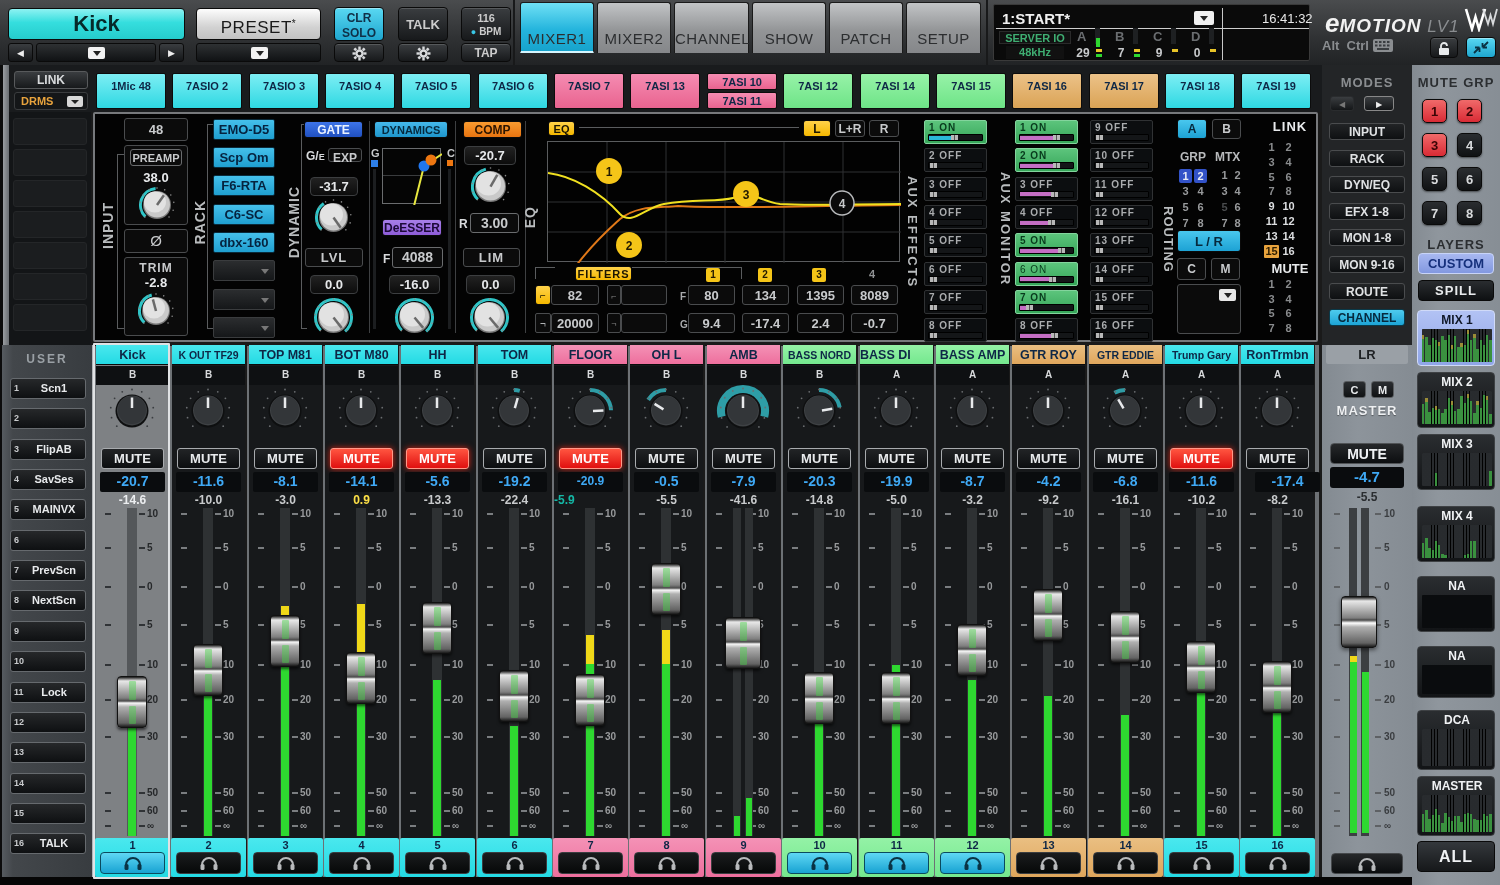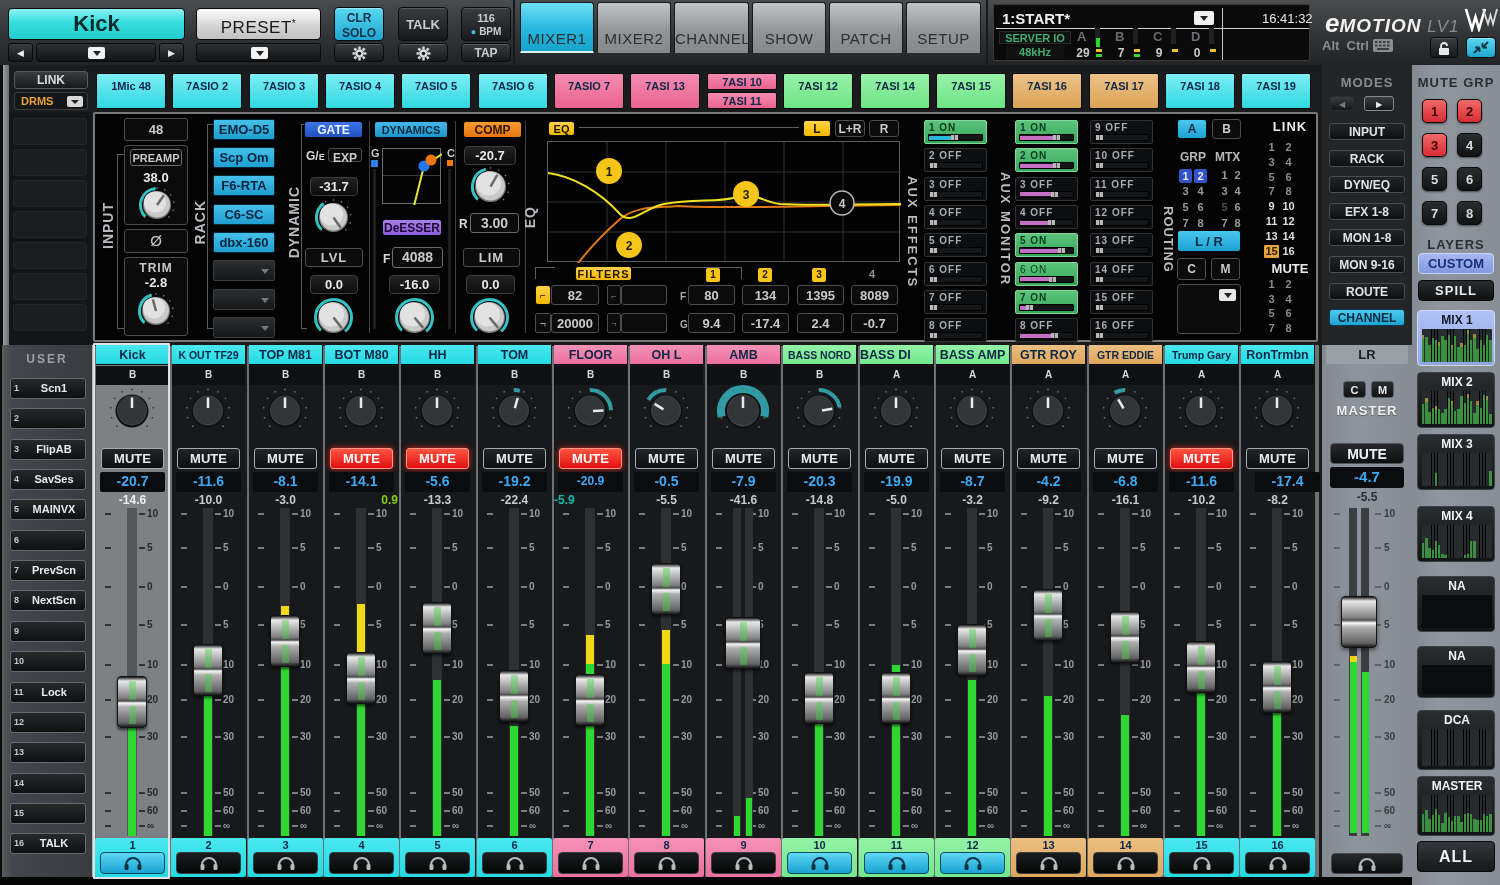--- a/index.html
+++ b/index.html
@@ -1155,21 +1155,21 @@
             <circle cx="50.4477151003458" cy="34.64386537906137" r="0.9" fill="#6a6d70"></circle>
             <circle cx="45.202795795510774" cy="43.20279579551077" r="0.9" fill="#6a6d70"></circle>
             <circle cx="30" cy="28" r="16.5" fill="#0e0f10"></circle>
             <circle cx="30" cy="27.5" r="15" fill="#3e4144"></circle>
             <circle cx="30" cy="27" r="14" fill="#333639"></circle>
             <line x1="30" y1="25" x2="30" y2="14.5" stroke="#e8eaec" stroke-width="2.5"></line>
           </svg>
         </div>
         <div class="abs" style="left: 5px; top: 103px; width: 63px; height: 21px; background: linear-gradient(rgb(255, 85, 64), rgb(224, 16, 16)); border: 1.5px solid rgb(255, 152, 136); border-radius: 3px; color: rgb(255, 255, 255); font-size: 13px; font-weight: bold; text-align: center; line-height: 20px; box-shadow: rgba(255, 40, 20, 0.8) 0px 0px 6px;">MUTE</div>
         <div class="abs" style="left: 4px; top: 127px; width: 65px; height: 20px; background: rgb(10, 12, 14); border-radius: 2px; color: rgb(63, 169, 245); font-size: 14px; font-weight: bold; text-align: center; line-height: 19px;">-14.1</div>
-        <div class="abs" style="left: 0px; top: 148px; width: 73px; height: 14px; color: #84cc16; font-size: 12px; font-weight: bold; text-align: right;">0.9</div>
+        <div class="abs" style="left: 0px; top: 148px; width: 73px; height: 14px; color: #fde047; font-size: 12px; font-weight: bold; text-align: center;">0.9</div>
         <div class="abs" style="left: 9px; top: 168px; width: 6px; height: 2px; background: rgb(122, 125, 128);"></div>
         <div class="abs" style="left: 43px; top: 168px; width: 6px; height: 2px; background: rgb(122, 125, 128);"></div>
         <div class="abs" style="left: 51px; top: 163px; width: 20px; color: rgb(152, 154, 156); font-size: 10px; font-weight: bold;">10</div>
         <div class="abs" style="left: 9px; top: 202px; width: 6px; height: 2px; background: rgb(122, 125, 128);"></div>
         <div class="abs" style="left: 43px; top: 202px; width: 6px; height: 2px; background: rgb(122, 125, 128);"></div>
         <div class="abs" style="left: 51px; top: 197px; width: 20px; color: rgb(152, 154, 156); font-size: 10px; font-weight: bold;">5</div>
         <div class="abs" style="left: 9px; top: 241px; width: 6px; height: 2px; background: rgb(122, 125, 128);"></div>
         <div class="abs" style="left: 43px; top: 241px; width: 6px; height: 2px; background: rgb(122, 125, 128);"></div>
         <div class="abs" style="left: 51px; top: 236px; width: 20px; color: rgb(152, 154, 156); font-size: 10px; font-weight: bold;">0</div>
         <div class="abs" style="left: 9px; top: 279px; width: 6px; height: 2px; background: rgb(122, 125, 128);"></div>

